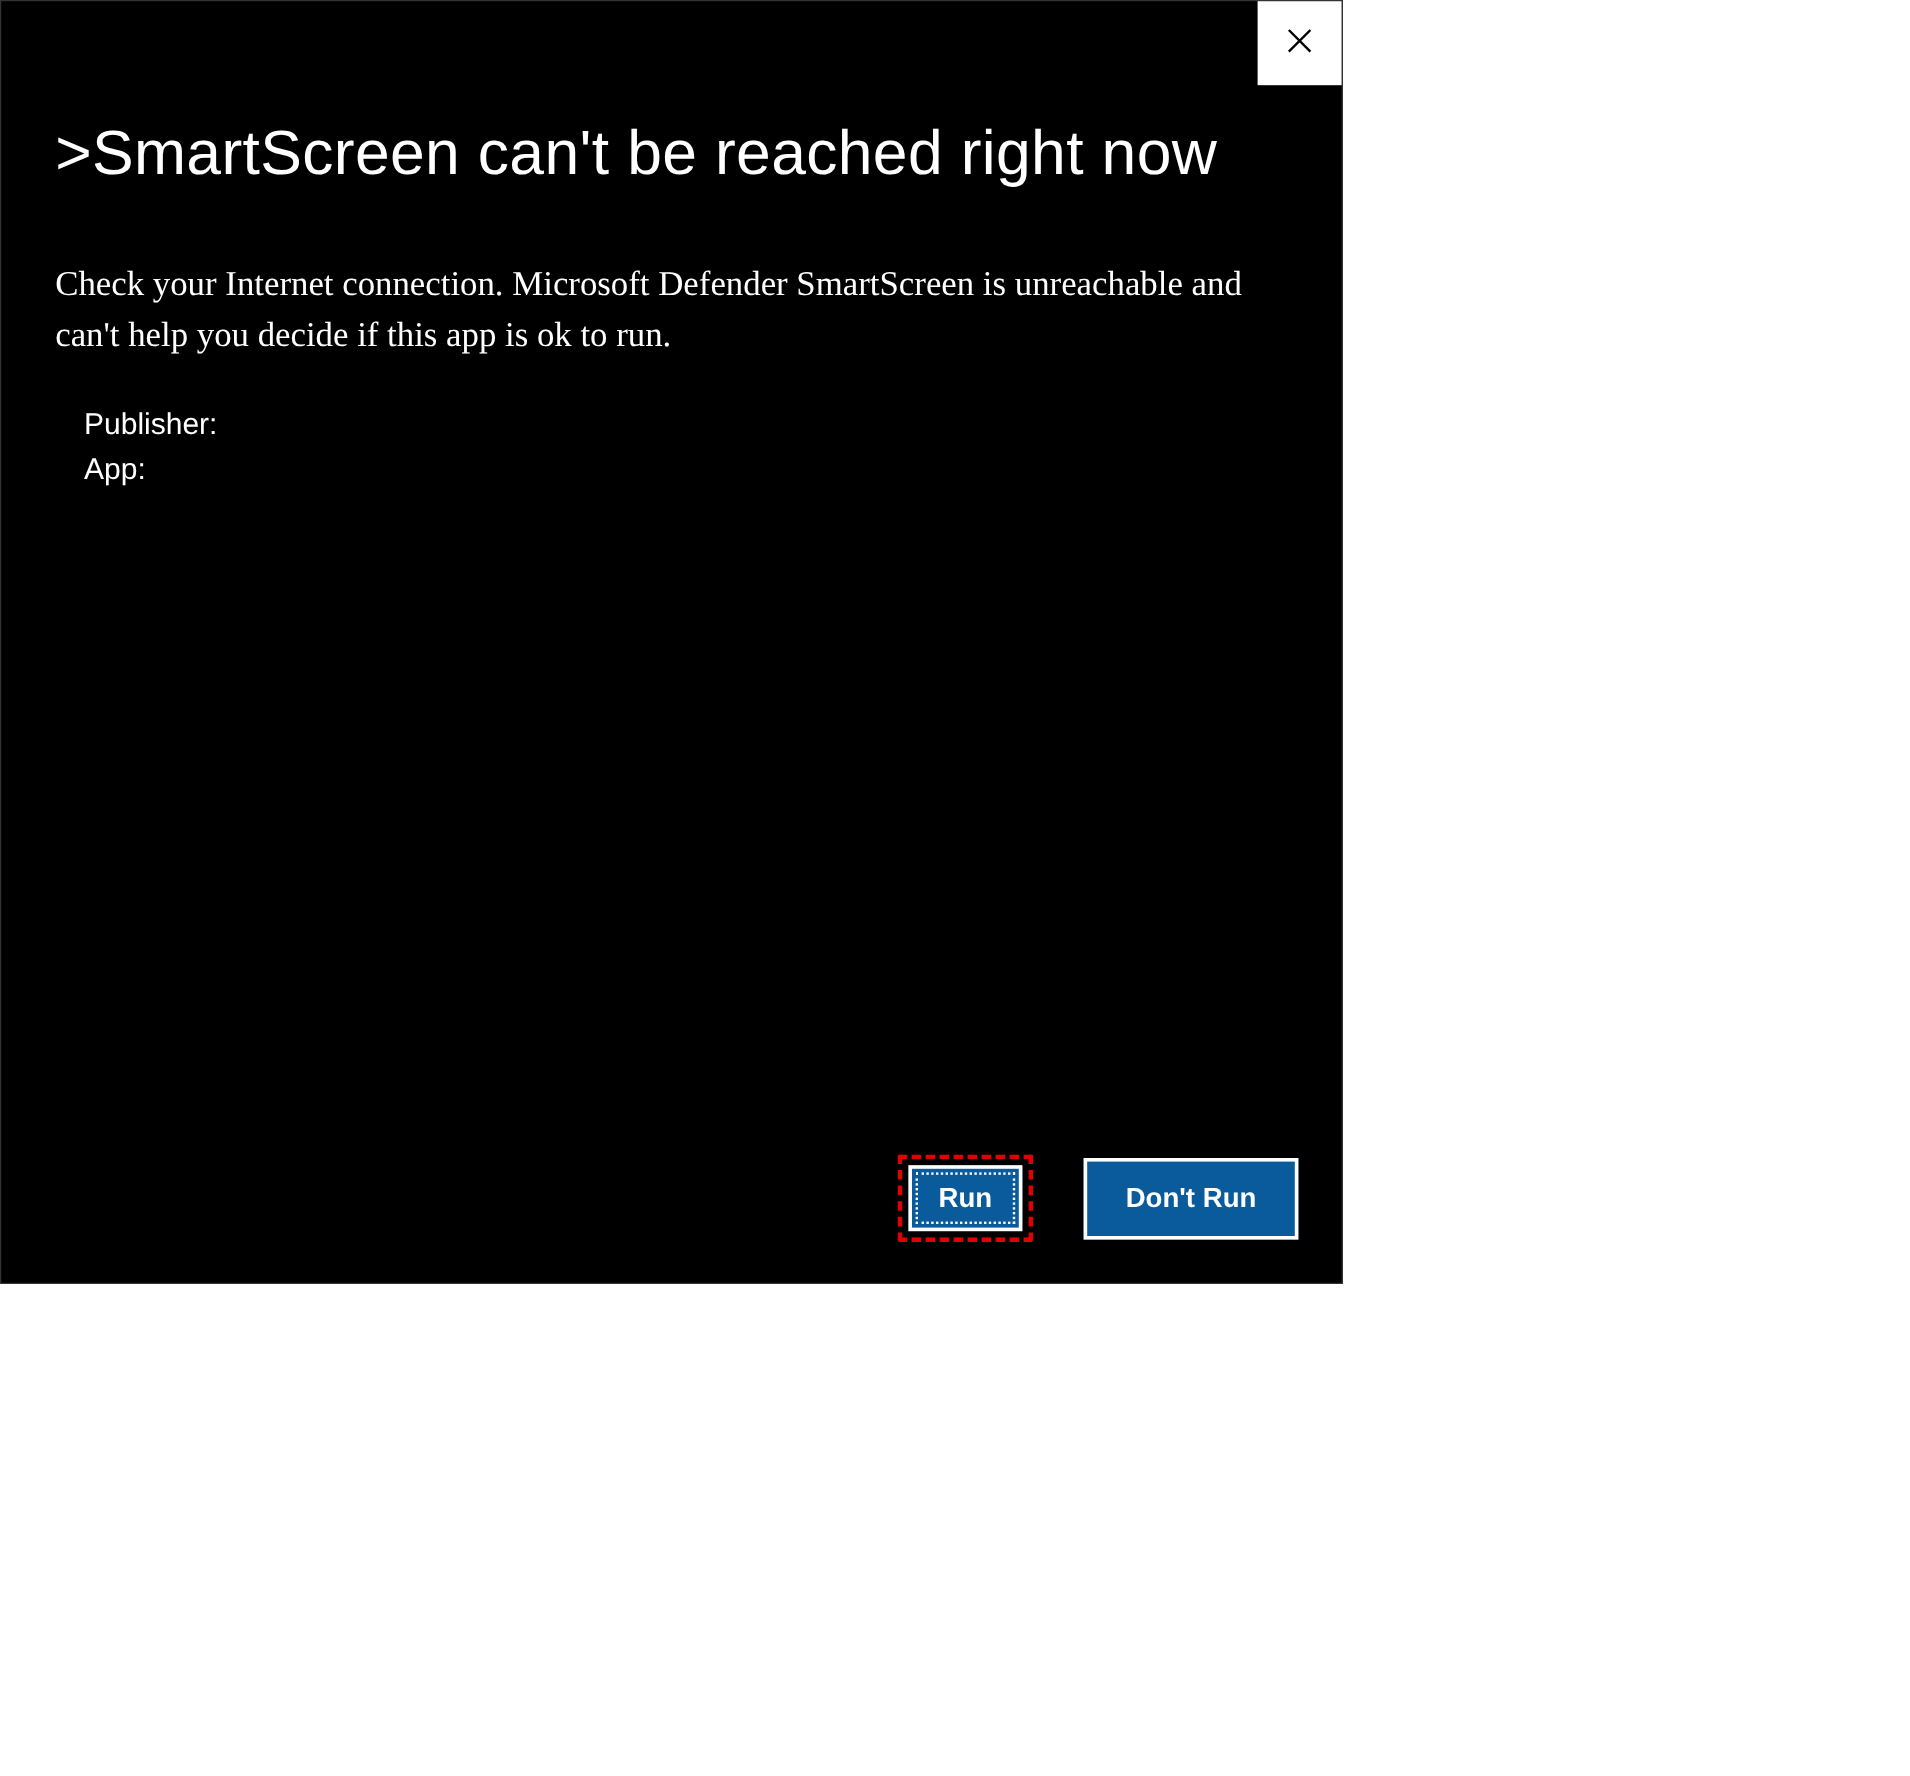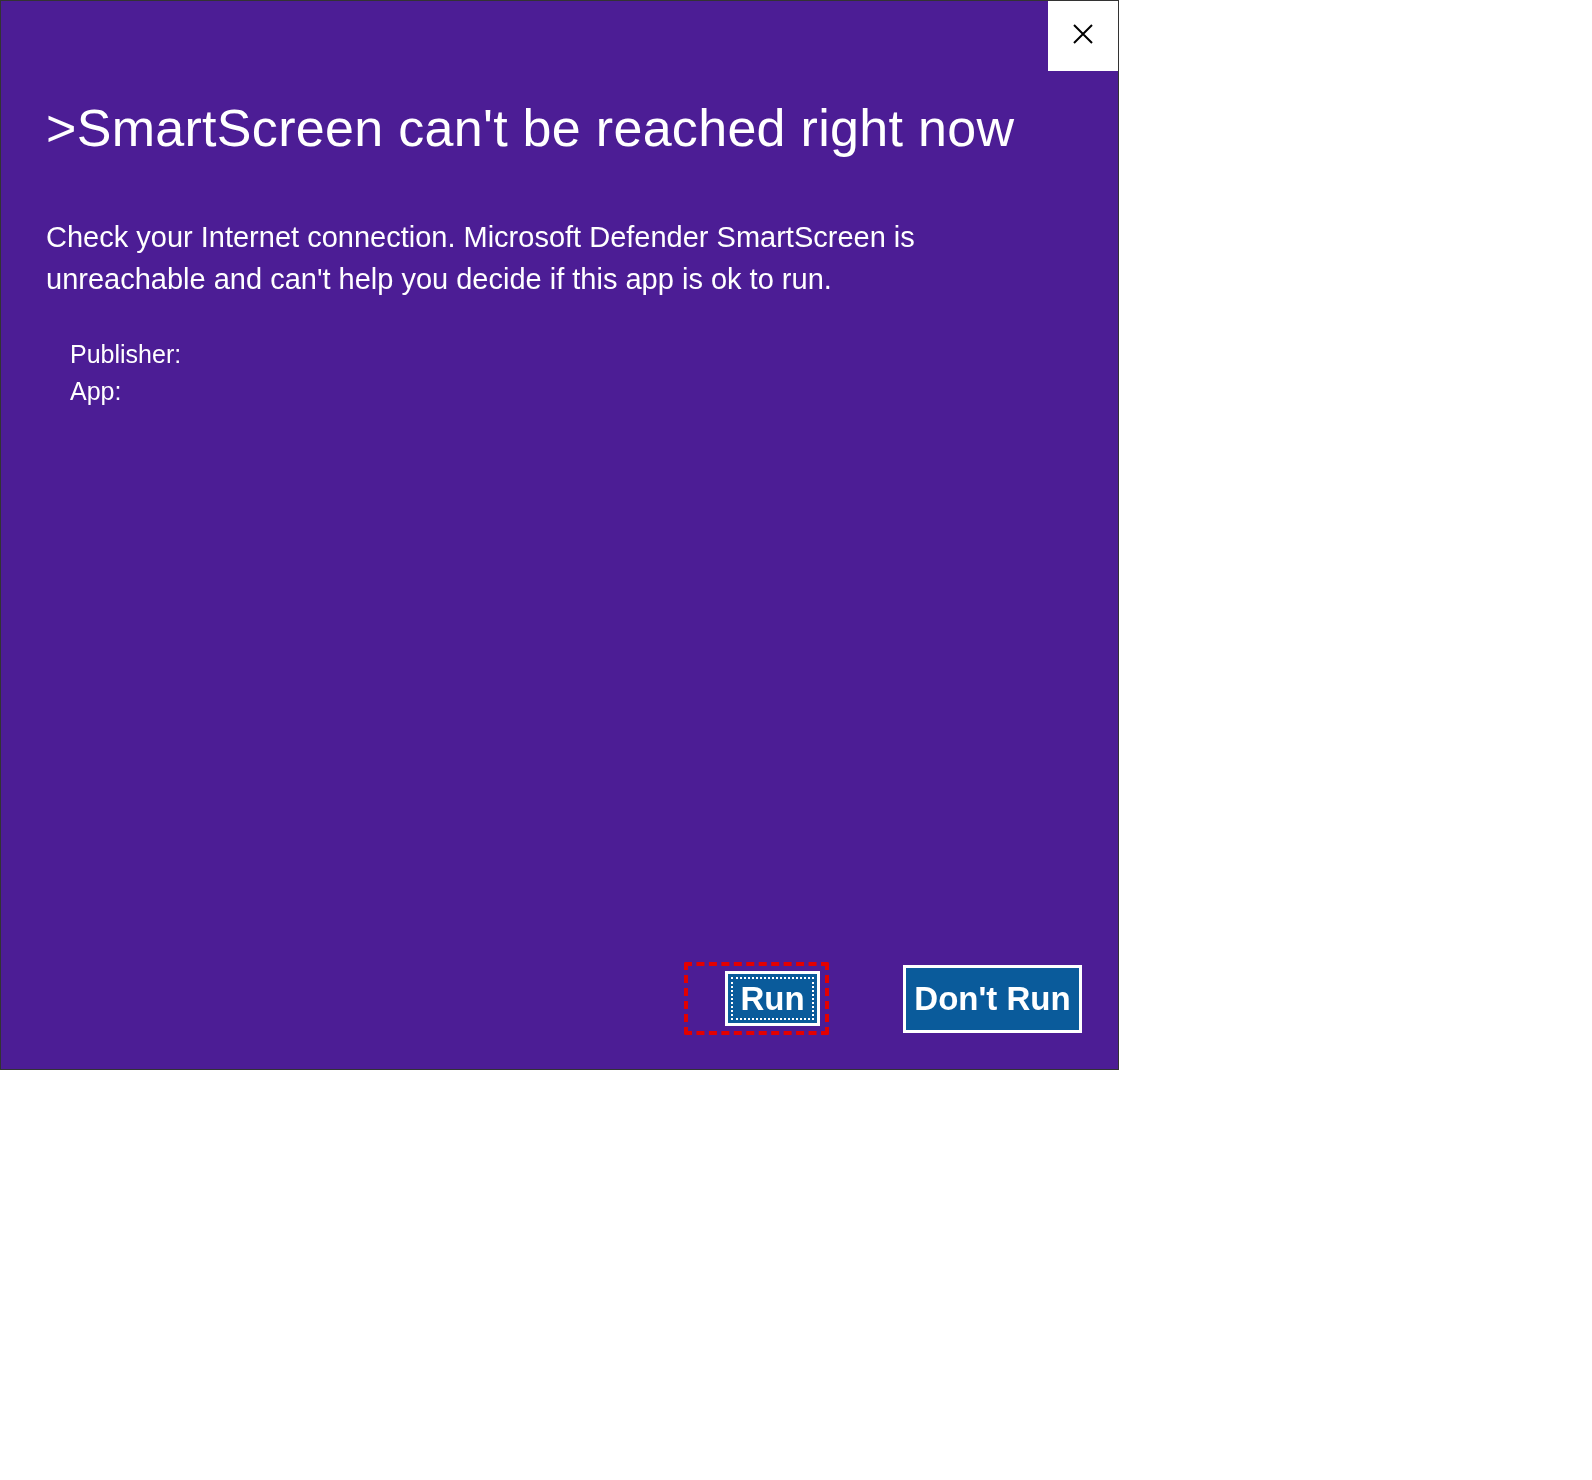--- a/index.html
+++ b/index.html
@@ -9,21 +9,21 @@
     }
     body {
       font-family: "Segoe UI", Arial, sans-serif;
       background: #fff;
       width: 1592px;
       height: 1480px;
     }
     .dialog {
       width: 1119px;
       height: 1070px;
-      background: #4c1d95;
+      background: #000000;
       border: 1px solid #333;
       position: relative;
       color: #fff;
     }
     .close-btn {
       position: absolute;
       top: 0;
       right: 0;
       width: 70px;
       height: 70px;
@@ -48,20 +48,21 @@
       letter-spacing: 0.3px;
     }
     .title .gt {
       margin-right: 0px;
     }
     .body-text {
       font-size: 29px;
       font-weight: 300;
       line-height: 1.45;
       margin-bottom: 40px;
+      font-family: Liberation Serif, serif;
     }
     .details {
       padding-left: 24px;
       font-size: 25px;
       font-weight: 300;
     }
     .detail-row {
       display: flex;
       margin-bottom: 8px;
     }
@@ -76,28 +77,27 @@
       bottom: 34px;
       right: 36px;
       display: flex;
       gap: 42px;
       align-items: center;
     }
     .btn {
       background: #0a5b9b;
       border: 3px solid #fff;
       color: #fff;
-      font-size: 33px;
+      font-size: 23px;
       font-weight: 600;
       font-family: inherit;
       cursor: pointer;
       display: flex;
       align-items: center;
       justify-content: center;
-      margin-left: 32px;
     }
     .btn-run {
       width: 95px;
       height: 55px;
       position: relative;
     }
     .btn-run::before {
       content: "";
       position: absolute;
       inset: 3px;

